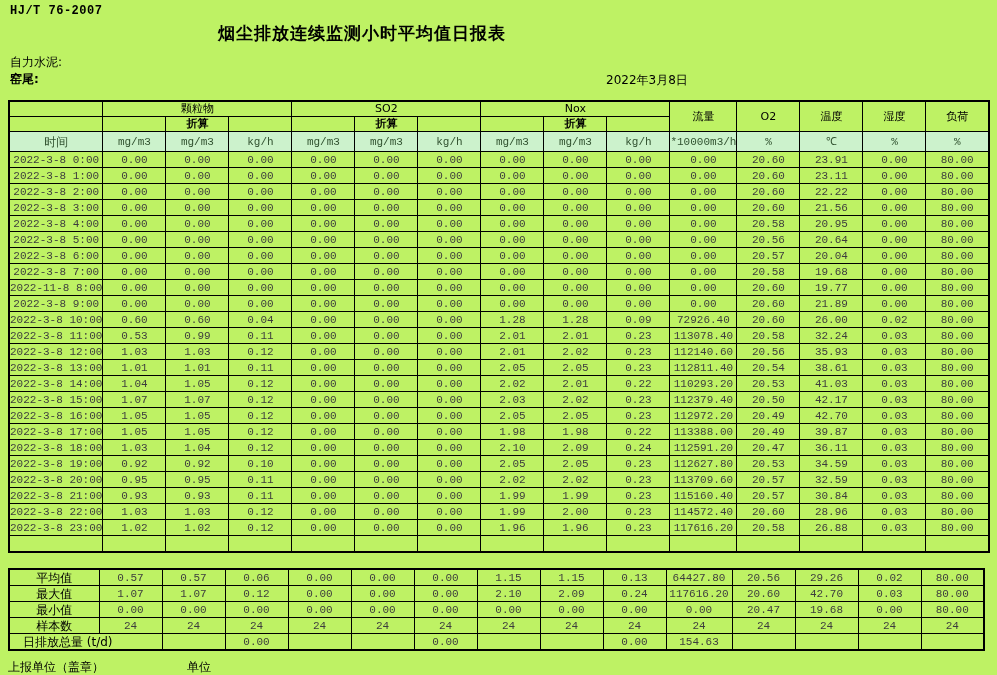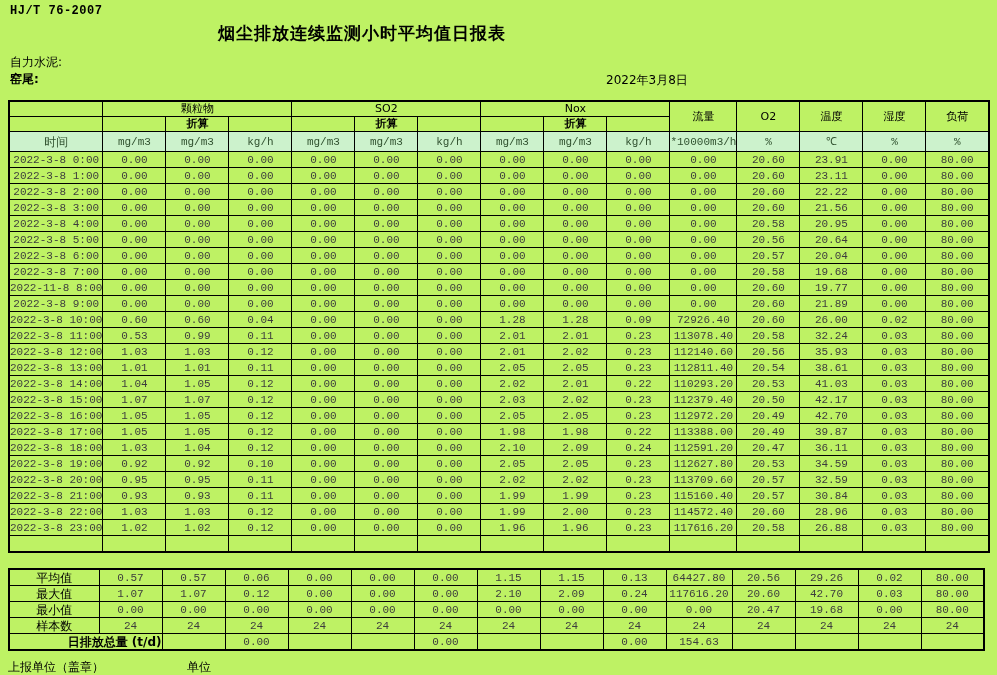--- a/index.html
+++ b/index.html
@@ -29,21 +29,21 @@
   tr.units td {
     background:#ccf2cc; color:#30512f; height:19px;
     font-family:"Liberation Mono","DejaVu Sans Mono",monospace; font-size:11px;margin-left:35px;
   }
   tr.units td.cn { font-family:"DejaVu Sans",sans-serif; font-size:12px; }
   tbody td.num, tbody td.lbl {
     font-family:"Liberation Mono","DejaVu Sans Mono",monospace;
     color:#3d3d3d; font-size:11px;
   }
   #summary-table tbody td.lbl { font-family:"DejaVu Sans",sans-serif; color:#000; font-size:12px;margin-top:48px; }
-  #summary-table tbody tr.total td.lbl { text-align:right; padding-left:3px;font-weight:bold; }
+  #summary-table tbody tr.total td.lbl { text-align:left; padding-left:13px; }
 
   .footnote  { position:absolute; left:8px; top:644px; font-size:12px; }
   .report-unit { position:absolute; left:8px; top:659px; font-size:12px; }
   .unit-label  { position:absolute; left:187px; top:659px; font-size:12px; }
 </style>
 </head>
 <body>
 
 <div class="page">
 

